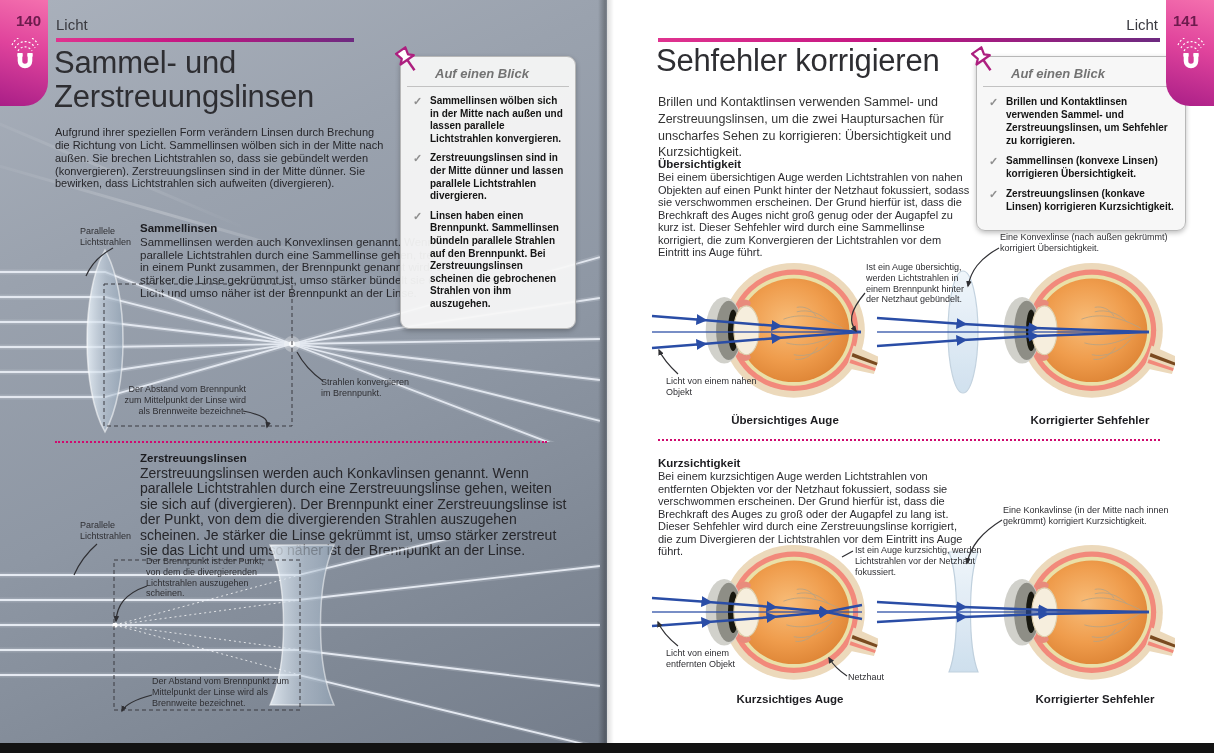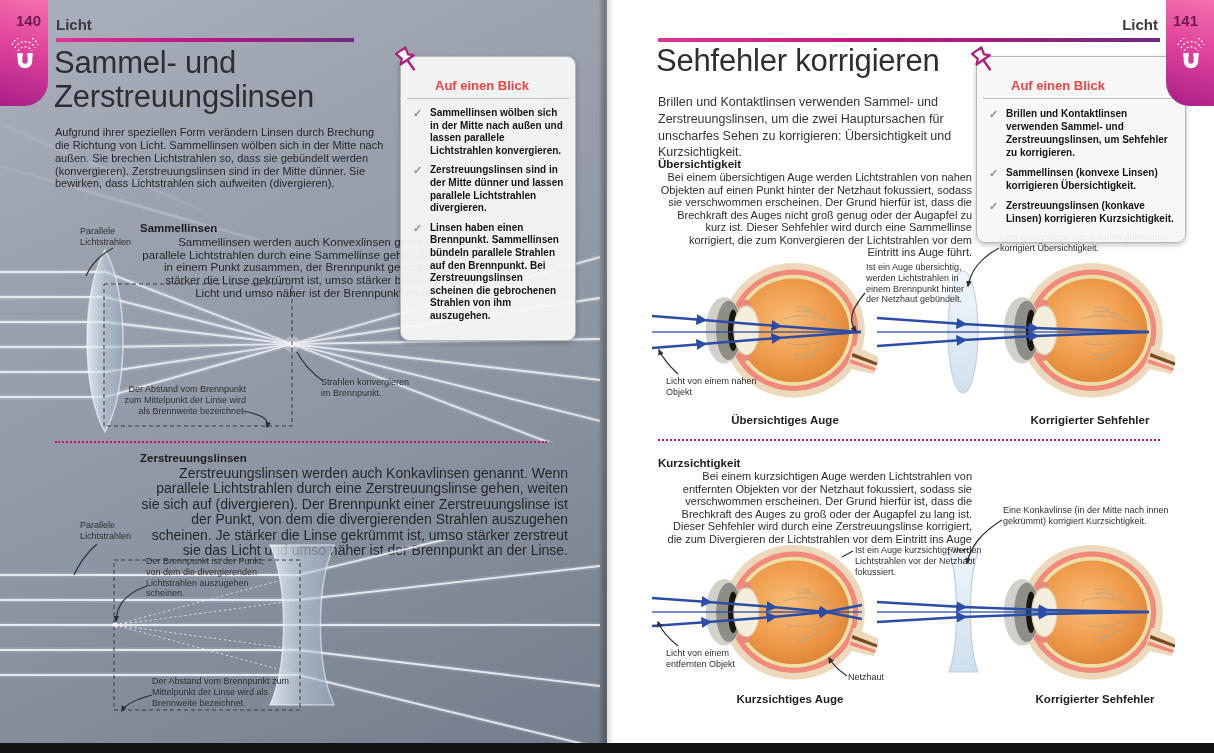--- a/index.html
+++ b/index.html
@@ -18,44 +18,44 @@
 
   
   .tab{position:absolute;top:0;width:48px;height:106px;
     background:linear-gradient(195deg,#f470ae 0%,#e0439c 45%,#a91e87 100%);}
   .tab-l{left:0;border-bottom-right-radius:24px;}
   .tab-r{right:0;border-bottom-left-radius:24px;text-align:right;}
   .pagenum{position:absolute;top:12px;font-weight:bold;font-size:15px;color:#6d1b4d;}
   .tab-l .pagenum{right:7px;} .tab-r .pagenum{left:7px;}
   .magnet{position:absolute;left:9px;top:38px;}
 
-  .chapter{position:absolute;font-weight:bold;font-size:15px;color:#3a3a40;}
+  .chapter{position:absolute;font-weight:normal;font-size:15px;color:#3a3a40;}
   .rule{position:absolute;height:4px;background:linear-gradient(90deg,#e0338f,#c31582 45%,#6d2a80);}
 
   .title{position:absolute;font-family:Liberation Sans, sans-serif;font-size:31px;line-height:1.1;
          color:#2e2e32;letter-spacing:-.2px;}
 
   .intro{position:absolute;color:#26262a;}
   .intro-l{font-size:11px;line-height:1.17;width:334px;font-weight:500;}
   .intro-r{font-size:12.5px;line-height:1.34;width:310px;color:#333;}
 
   .heading{position:absolute;font-size:11.5px;font-weight:bold;color:#1b1b1f;}
-  .bodytext{position:absolute;color:#26262a;text-align:right;}
+  .bodytext{position:absolute;color:#26262a;}
   .body-l1{font-size:11.5px;line-height:1.1;width:332px;}
   .body-l2{font-size:14px;line-height:1.1;width:428px;}
   .body-r{font-size:11px;line-height:1.14;width:314px;color:#2c2c30;}
 
   .label{position:absolute;font-size:9px;line-height:1.2;color:#2f2f33;}
   .caption{position:absolute;font-size:11.5px;font-weight:bold;color:#1d1d21;text-align:center;}
   .divider{position:absolute;border-top:2px dotted #cf0a6e;height:0;}
 
   
   .glance{position:absolute;background:rgba(247,247,247,.94);border:1.5px solid #b7b7b7;
           border-radius:9px;box-shadow:0 2px 5px rgba(0,0,0,.25);padding:9px 10px 10px 12px;}
-  .glance h2{margin:12px 0 5px 22px;font-size:13px;color:#ef4444;border-bottom:0;}
+  .glance h2{margin:0 0 5px 22px;font-size:13px;color:#737373;border-bottom:0;font-style:italic;}
   .glance .tdiv{border-top:1px solid #c2c2c2;margin:0 -4px 8px -6px;}
   .glance ul{list-style:none;margin:0;padding:0;}
   .glance li{display:flex;gap:5px;margin-bottom:7px;font-weight:bold;color:#141414;}
   .gl-l li{font-size:10px;line-height:1.26;}
   .gl-r li{font-size:10px;line-height:1.3;}
   .check{color:#8f8f8f;font-size:11px;flex:0 0 12px;}
   .pin{position:absolute;left:-10px;top:-13px;}
 
   .diag{position:absolute;}
   .connectors{position:absolute;left:0;top:0;pointer-events:none;}

